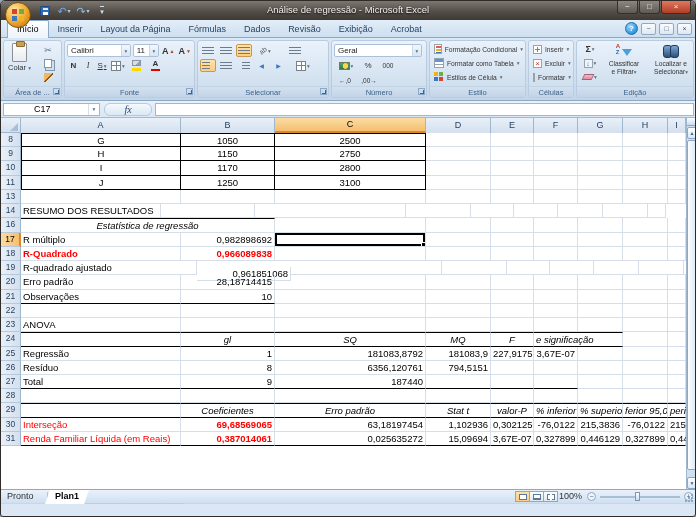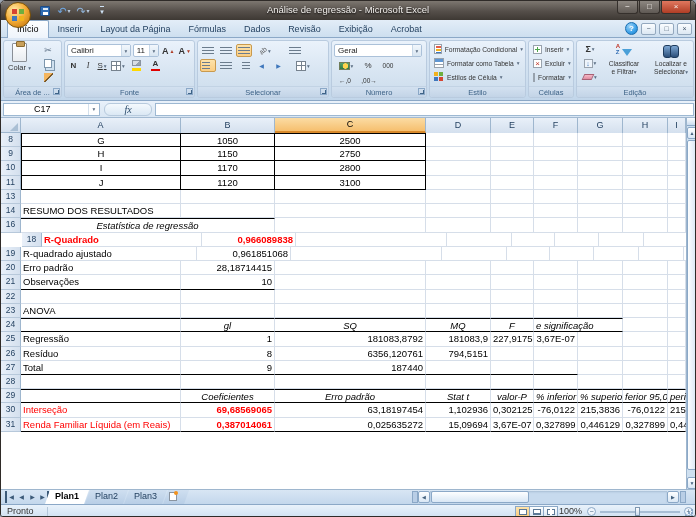--- a/index.html
+++ b/index.html
@@ -215,21 +215,21 @@
   .harrow{position:absolute;top:0;width:12px;height:12px;background:linear-gradient(#fdfeff,#d9e7f5);
     border:1px solid #8ba8c7;border-radius:2px;color:#44617e;font-size:5px;text-align:center;line-height:11px;}
   #hleft{left:0;}
   #hright{left:249px;}
   #htrack{position:absolute;left:12px;top:0;width:237px;height:12px;background:#c7daee;
     box-shadow:inset 0 1px 2px #a8bed4;}
   #hthumb{position:absolute;left:13px;top:0;width:98px;height:12px;
     background:linear-gradient(#fdfeff,#d9e7f5);border:1px solid #8ba8c7;border-radius:2px;}
   #hsplit{position:absolute;left:262px;top:0;width:6px;height:12px;background:#b9cee6;border:1px solid #8ba8c7;}
   
-  #statusbar{position:absolute;left:0;top:503px;width:100%;height:14px;
+  #statusbar{position:absolute;left:0;top:488px;width:100%;height:14px;
     background:linear-gradient(#e9f2fb,#cfe0f1);border-top:1px solid #8ba8c7;}
   #ready{position:absolute;left:6px;top:0;font-size:9px;line-height:13px;color:#333;}
   #st-div{position:absolute;left:46px;top:2px;width:1px;height:10px;background:#b4c7da;}
   #views{position:absolute;left:515px;top:1px;display:flex;}
   .vbtn{width:15px;height:11px;border:1px solid #8ba8c7;background:linear-gradient(#fdfeff,#dce8f3);
     margin-left:-1px;position:relative;}
   .vbtn.on{background:linear-gradient(#fde3ab,#fbce84);}
   .vbtn i{position:absolute;left:3px;top:2px;width:8px;height:6px;border:1px solid #5c7996;background:#fff;}
   .vbtn.b2 i{border-bottom-width:2px;}
   .vbtn.b3 i{border-style:dashed;}
@@ -591,21 +591,21 @@
           <div class="cell" style="width: 65px;"></div>
           <div class="cell" style="width: 43px;"></div>
           <div class="cell" style="width: 44px;"></div>
           <div class="cell" style="width: 45px;"></div>
           <div class="cell" style="width: 45px;"></div>
           <div class="cell" style="width: 18px;"></div>
         </div>
         <div class="grow" style="height: 14.24px;">
           <div class="gut" style="width: 20px;">11</div>
           <div class="cell ac xl xr xb" style="width: 160px;">J</div>
-          <div class="cell ac xr xb" style="width: 94px;">1120</div>
+          <div class="cell ac xr xb" style="width: 94px;">1250</div>
           <div class="cell ac xr xb" style="width: 151px;">3100</div>
           <div class="cell" style="width: 65px;"></div>
           <div class="cell" style="width: 43px;"></div>
           <div class="cell" style="width: 44px;"></div>
           <div class="cell" style="width: 45px;"></div>
           <div class="cell" style="width: 45px;"></div>
           <div class="cell" style="width: 18px;"></div>
         </div>
         <div class="grow" style="height: 14.24px;">
           <div class="gut" style="width: 20px;">13</div>
@@ -614,57 +614,69 @@
           <div class="cell" style="width: 151px;"></div>
           <div class="cell" style="width: 65px;"></div>
           <div class="cell" style="width: 43px;"></div>
           <div class="cell" style="width: 44px;"></div>
           <div class="cell" style="width: 45px;"></div>
           <div class="cell" style="width: 45px;"></div>
           <div class="cell" style="width: 18px;"></div>
         </div>
         <div class="grow" style="height: 14.24px;">
           <div class="gut" style="width: 20px;">14</div>
-          <div class="cell ov" style="width: 160px;">RESUMO DOS RESULTADOS</div>
+          <div class="cell ov" style="width: 140px;">RESUMO DOS RESULTADOS</div>
           <div class="cell" style="width: 94px;"></div>
           <div class="cell" style="width: 151px;"></div>
           <div class="cell" style="width: 65px;"></div>
           <div class="cell" style="width: 43px;"></div>
           <div class="cell" style="width: 44px;"></div>
           <div class="cell" style="width: 45px;"></div>
           <div class="cell" style="width: 45px;"></div>
           <div class="cell" style="width: 18px;"></div>
         </div>
         <div class="grow" style="height: 14.24px;">
           <div class="gut" style="width: 20px;">16</div>
           <div class="cell ac it xt" style="width: 254px;">Estatística de regressão</div>
           <div class="cell" style="width: 151px;"></div>
           <div class="cell" style="width: 65px;"></div>
           <div class="cell" style="width: 43px;"></div>
           <div class="cell" style="width: 44px;"></div>
           <div class="cell" style="width: 45px;"></div>
           <div class="cell" style="width: 45px;"></div>
           <div class="cell" style="width: 18px;"></div>
         </div>
-        <div class="grow" style="height: 14.24px; padding-left: 21px;">
+        <div class="grow" style="height: 14.24px;">
+          <div class="gut selh" style="width: 20px;">17</div>
+          <div class="cell" style="width: 160px;">R múltiplo</div>
+          <div class="cell ar" style="width: 94px;">0,982898692</div>
+          <div class="cell sel" style="width: 151px;"></div>
+          <div class="cell" style="width: 65px;"></div>
+          <div class="cell" style="width: 43px;"></div>
+          <div class="cell" style="width: 44px;"></div>
+          <div class="cell" style="width: 45px;"></div>
+          <div class="cell" style="width: 45px;"></div>
+          <div class="cell" style="width: 18px;"></div>
+        </div>
+        <div class="grow" style="height: 14.24px;">
           <div class="gut" style="width: 20px;">18</div>
           <div class="cell bold red" style="width: 160px;">R-Quadrado</div>
           <div class="cell ar bold red" style="width: 94px;">0,966089838</div>
           <div class="cell" style="width: 151px;"></div>
           <div class="cell" style="width: 65px;"></div>
           <div class="cell" style="width: 43px;"></div>
           <div class="cell" style="width: 44px;"></div>
           <div class="cell" style="width: 45px;"></div>
           <div class="cell" style="width: 45px;"></div>
           <div class="cell" style="width: 18px;"></div>
         </div>
         <div class="grow" style="height: 14.24px;">
           <div class="gut" style="width: 20px;">19</div>
           <div class="cell" style="width: 176px;">R-quadrado ajustado</div>
-          <div class="cell ar" style="width: 94px;">0,961851068</div>
+          <div class="cell ar" style="width: 94px; margin-top: 6px;">0,961851068</div>
           <div class="cell" style="width: 151px;"></div>
           <div class="cell" style="width: 65px;"></div>
           <div class="cell" style="width: 43px;"></div>
           <div class="cell" style="width: 44px;"></div>
           <div class="cell" style="width: 45px;"></div>
           <div class="cell" style="width: 45px;"></div>
           <div class="cell" style="width: 18px;"></div>
         </div>
         <div class="grow" style="height: 14.24px;">
           <div class="gut" style="width: 20px;">20</div>

